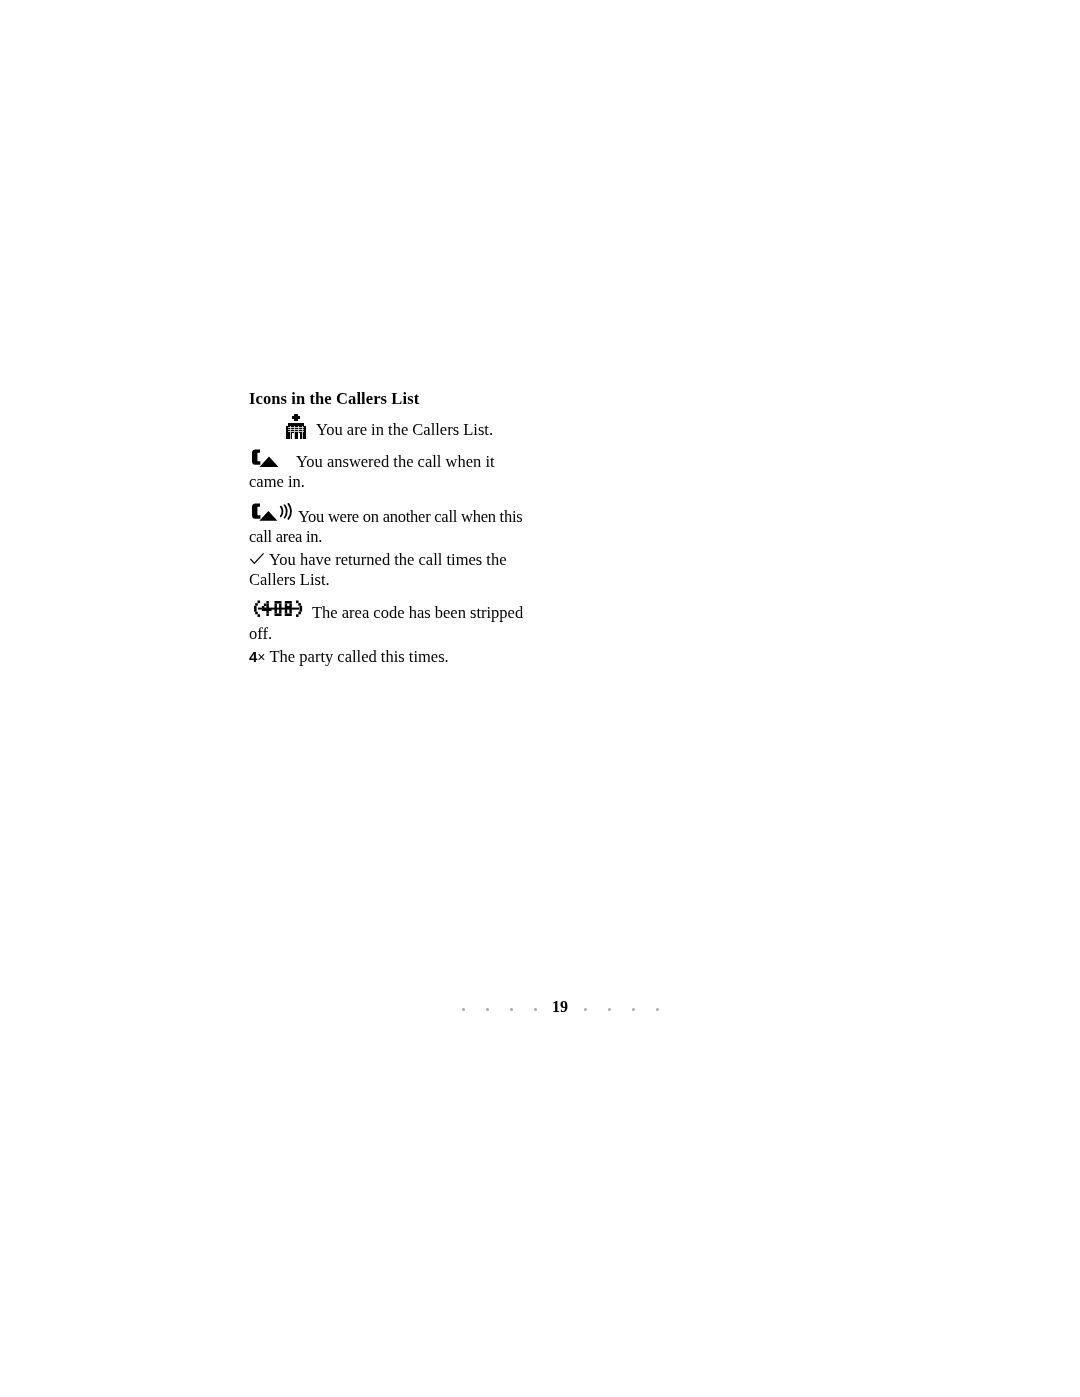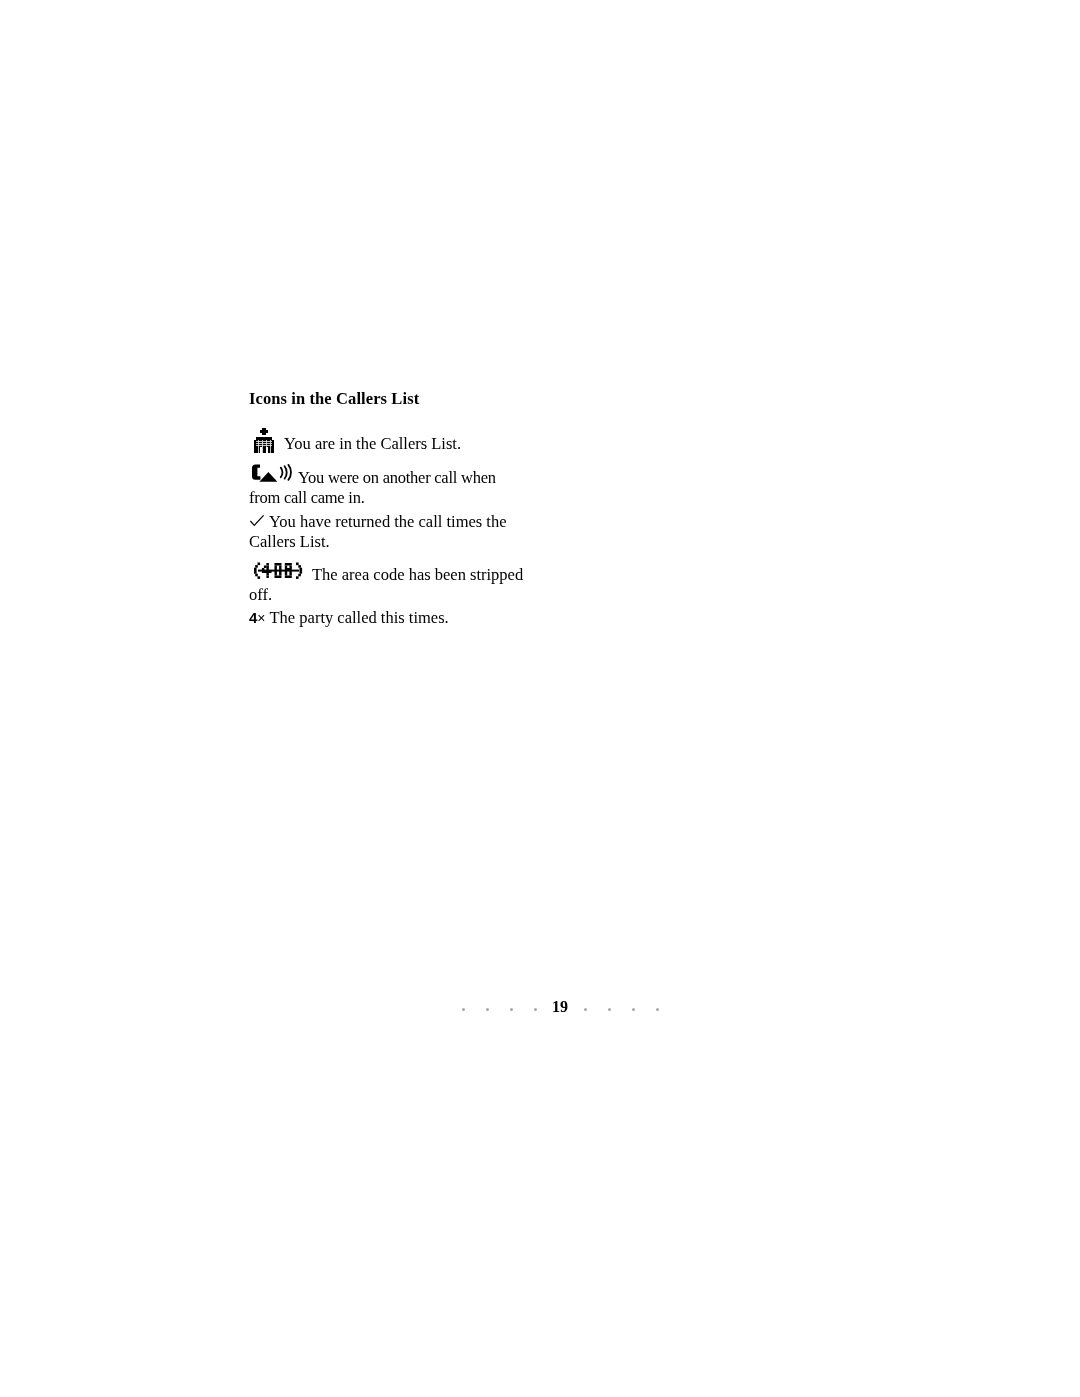--- a/index.html
+++ b/index.html
@@ -31,33 +31,33 @@
     top: 389px;
     width: 276px;
   }
 
   .section-heading {
     font-family: "Liberation Serif", "DejaVu Serif", serif;
     font-weight: bold;
     font-size: 16.5px;
     line-height: 20px;
     letter-spacing: 0.1px;
-    margin: 0 0 15px 0;
+    margin: 0 0 1px 0;
     white-space: nowrap;
   }
 
   .icon-entry {
     font-size: 16.5px;
     line-height: 20.2px;
     margin: 0;
     text-indent: 0;
   }
   .icon-entry.gap-lg { margin-top: 6px; }
   .icon-entry.gap-sm { margin-top: 3px; }
-  .icon-entry.gap-none { margin-top: 0px; }
+  .icon-entry.gap-none { margin-top: 0px; text-align: center; }
 
   .entry-text { }
 
   
   .ic {
     display: inline-block;
     vertical-align: baseline;
     position: relative;
   }
 
@@ -196,37 +196,48 @@
             <rect x="2" y="17" width="16" height="0.9"></rect>
             <rect x="4" y="12" width="0.9" height="13"></rect>
             <rect x="8" y="12" width="0.9" height="13"></rect>
             <rect x="12" y="12" width="0.9" height="13"></rect>
             <rect x="16" y="12" width="0.9" height="13"></rect>
           </g>
         </svg>
       </span><span class="entry-text">You are in the Callers List.</span>
     </p>
 
+    <p class="icon-entry gap-lg">
+      <span class="ic ic-offhook">
+        <svg viewBox="0 0 30 21" width="30" height="21" aria-hidden="true">
+          <g fill="#000000">
+            <path d="M3.6 0.5 h4.4 v3.2 h-2.6 v8.6 h3.0 v3.4 h-5.2
+                     c-1.9 0 -3.2 -1.3 -3.2 -3.3 V3.9 c0 -2.0 1.3 -3.4 3.6 -3.4 z"></path>
+            <path d="M17.0 7.6 L26.5 17.9 H7.5 Z"></path>
+          </g>
+        </svg>
+      </span><span class="entry-text">You answered the call when it came in.</span>
+    </p>
 
 
     <p class="icon-entry gap-lg tight">
       <span class="ic ic-offhook-waves">
         <svg viewBox="0 0 41 23" width="41" height="23" aria-hidden="true">
           <g fill="#000000">
             <path d="M3.6 0.5 h4.4 v3.2 h-2.6 v8.6 h3.0 v3.4 h-5.2
                      c-1.9 0 -3.2 -1.3 -3.2 -3.3 V3.9 c0 -2.0 1.3 -3.4 3.6 -3.4 z"></path>
             <path d="M16.4 8.0 L25.4 17.8 H7.4 Z"></path>
           </g>
           <g fill="none" stroke="#000000" stroke-width="1.8" stroke-linecap="round">
             <path d="M28.8 3.6 C31.0 6.2 31.0 10.6 28.8 13.2"></path>
             <path d="M32.6 2.2 C35.4 5.6 35.4 11.2 32.6 14.6"></path>
             <path d="M36.4 0.9 C39.8 5.0 39.8 11.8 36.4 15.9"></path>
           </g>
         </svg>
-      </span><span class="entry-text">You were on another call when from call came in.</span>
+      </span><span class="entry-text">You were on another call when this call area in.</span>
     </p>
 
     <p class="icon-entry gap-sm">
       <span class="ic ic-check">
         <svg viewBox="0 0 14 12" width="14" height="12" aria-hidden="true">
           <path d="M0.8 6.4 L4.3 10.4 L13.2 0.8" fill="none" stroke="#000000" stroke-width="1.25" stroke-linecap="square" stroke-linejoin="miter"></path>
         </svg>
       </span><span class="entry-text">You have returned the call times the Callers List.</span>
     </p>
 

